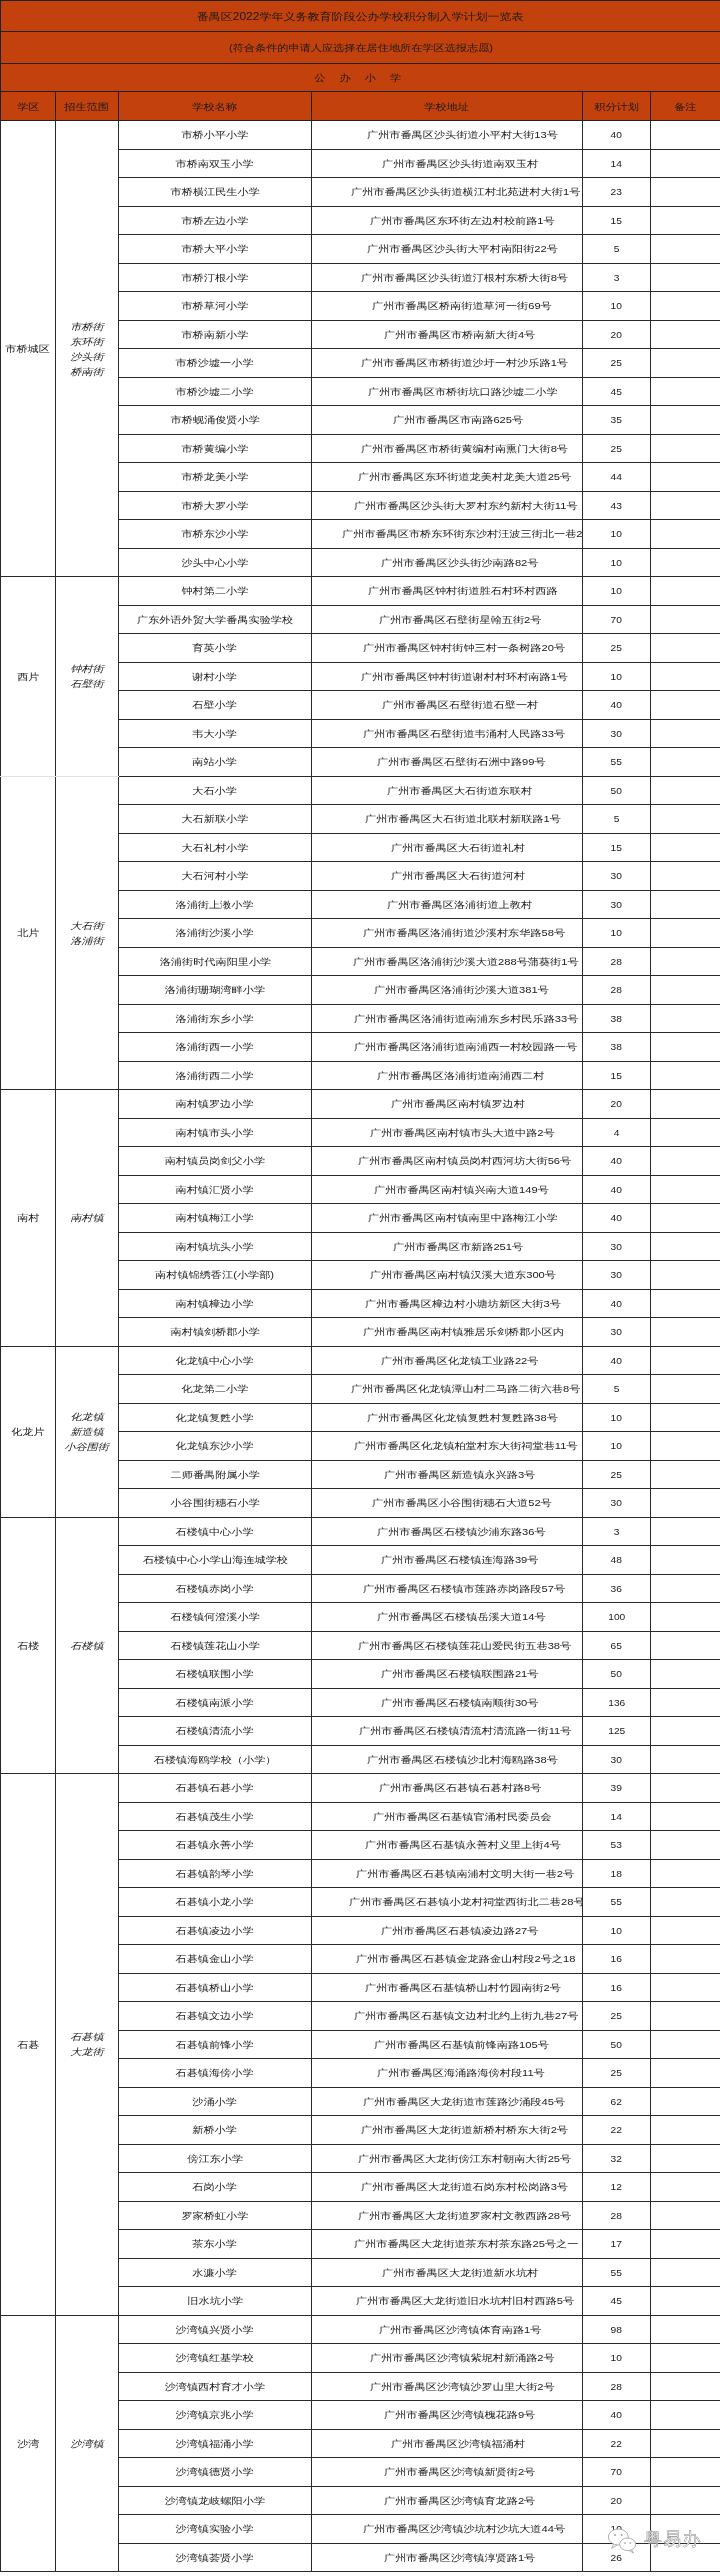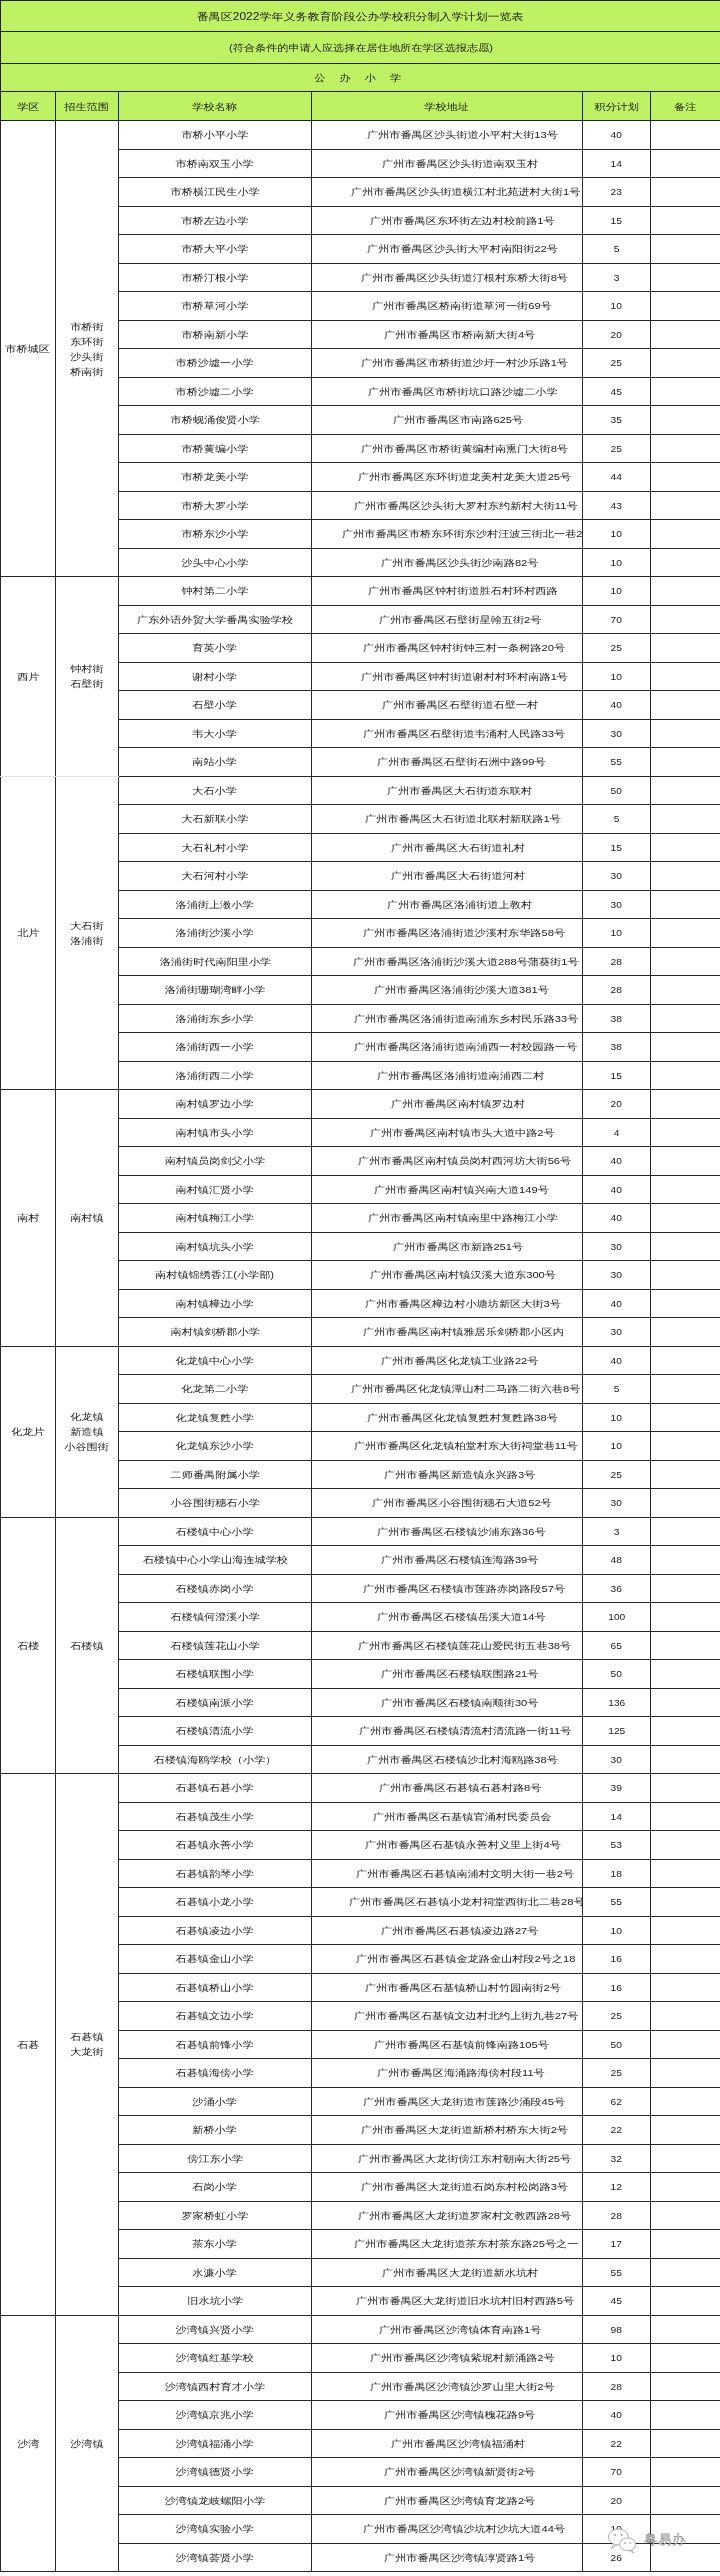--- a/index.html
+++ b/index.html
@@ -14,45 +14,45 @@
   }
   table.plan td {
     border: 1.3px solid #222222; padding: 0;
     text-align: center; vertical-align: middle;
     white-space: nowrap; overflow: hidden;
   }
   .t {
     display: inline-block; font-size: 9.3px; line-height: 10.7px;
     transform: scaleX(1.2); transform-origin: center center;
   }
-  tr.yellow td { background: #bef264; }
+  tr.yellow td { background: #c2410c; }
   tr.r-title { height: 31px; }
   tr.r-subtitle { height: 32px; }
   tr.r-section { height: 28px; font-family: Liberation Serif, serif; }
   tr.r-header { height: 29px; padding-left: 45px; }
   tr.row { height: 28.5px; }
   tr.row td { border-color: #2a2a2a; }
   .title-text { font-size: 10px; }
   .section-text { letter-spacing: 4.7px; font-size: 9.3px; }
   td.c-address { text-align: left; padding-left: 4.7px; }
   td.c-address .t { transform-origin: left center; }
   td.c-quota .t { transform: scaleX(1.1); }
-  .scope-line { height: 15px; line-height: 15px; }
+  .scope-line { height: 15px; line-height: 15px; font-style: italic; }
   td.light-bottom { border-bottom-color: #e2e2e2 !important; }
 
   .watermark {
     position: absolute; left: 607px; top: 2527px; width: 100px; height: 29px;
     pointer-events: none;
   }
   .watermark svg { position: absolute; left: 0; top: 0; }
   .watermark .wm-text {
     position: absolute; left: 37px; top: 5.3px;
-    font-size: 13px; line-height: 16px; color: #ffffff;
+    font-size: 18px; line-height: 16px; color: #ffffff;
     -webkit-text-stroke: 0.5px #8a8a8a; letter-spacing: 1.3px;
-    font-family: Liberation Serif, serif;
+    font-family: Liberation Mono, monospace;
   }
 </style>
 </head>
 <body>
 
 <table class="plan">
   <colgroup>
     <col style="width:55px">
     <col style="width:63px">
     <col style="width:193px">

